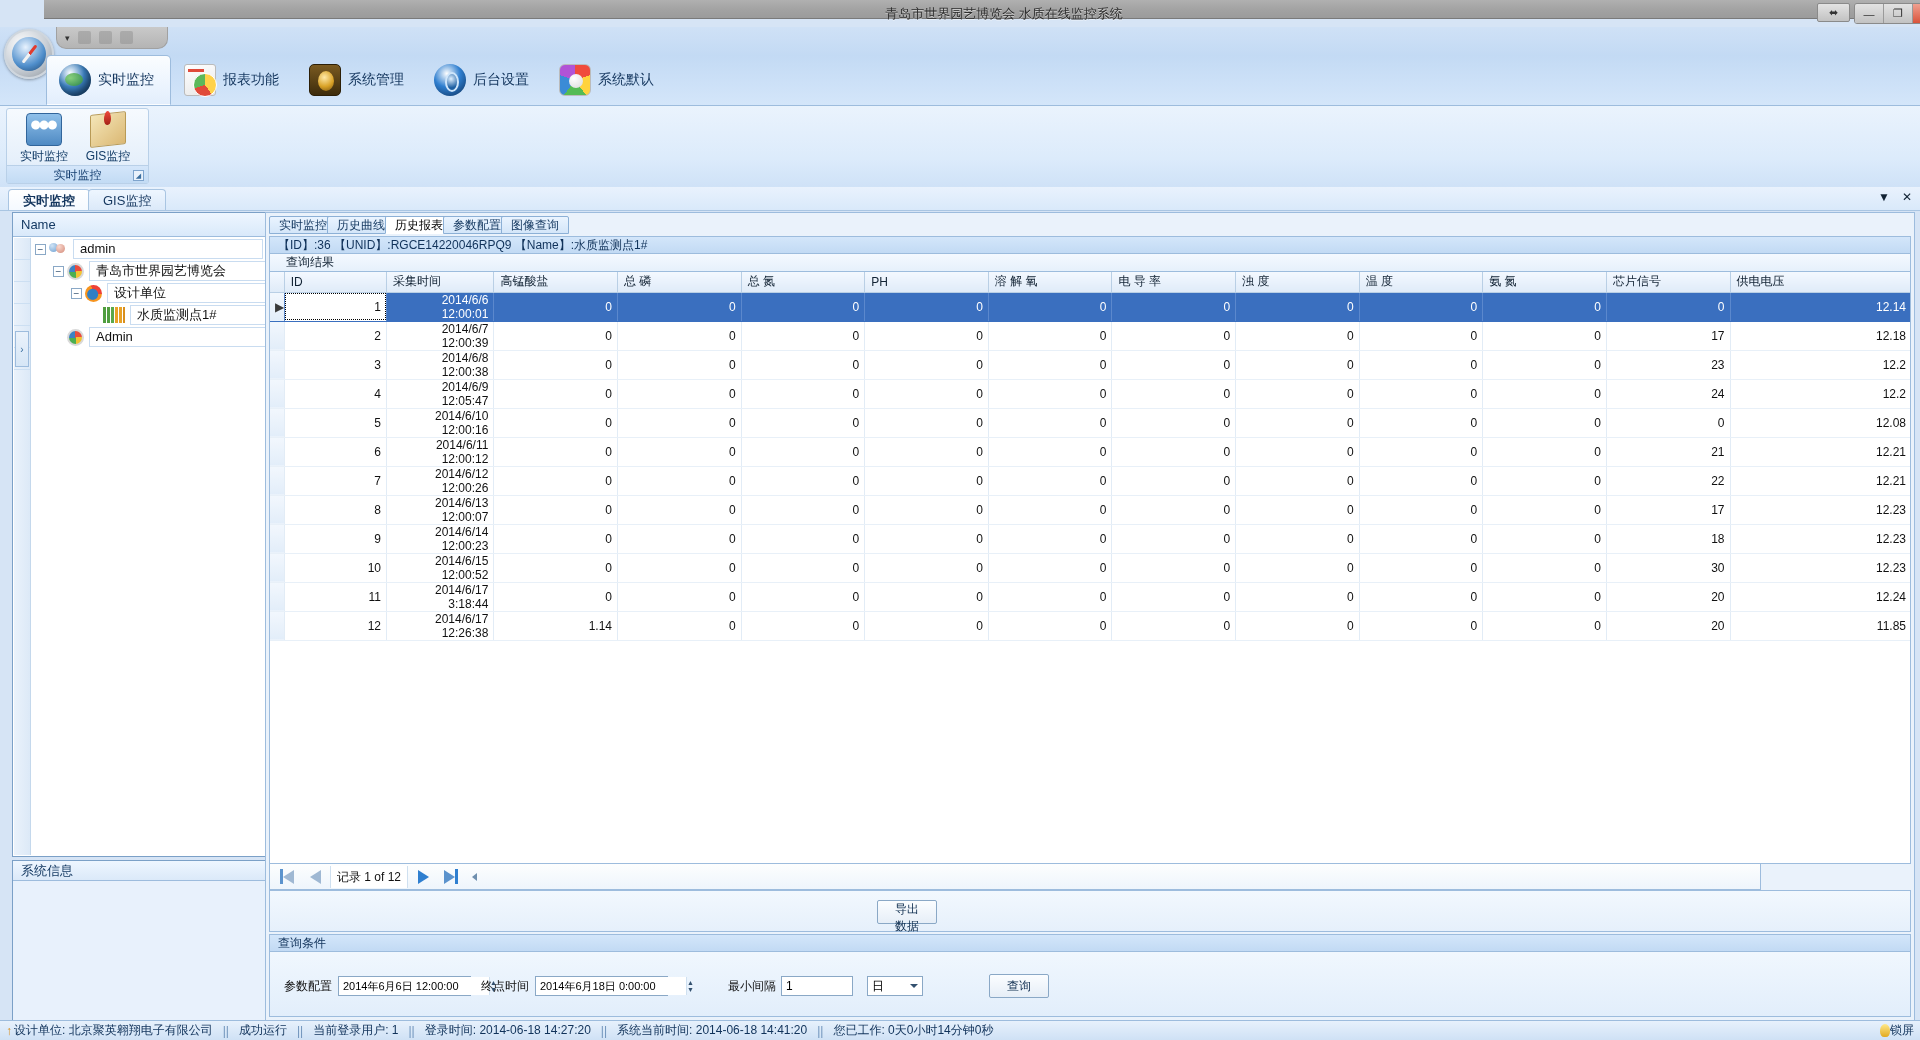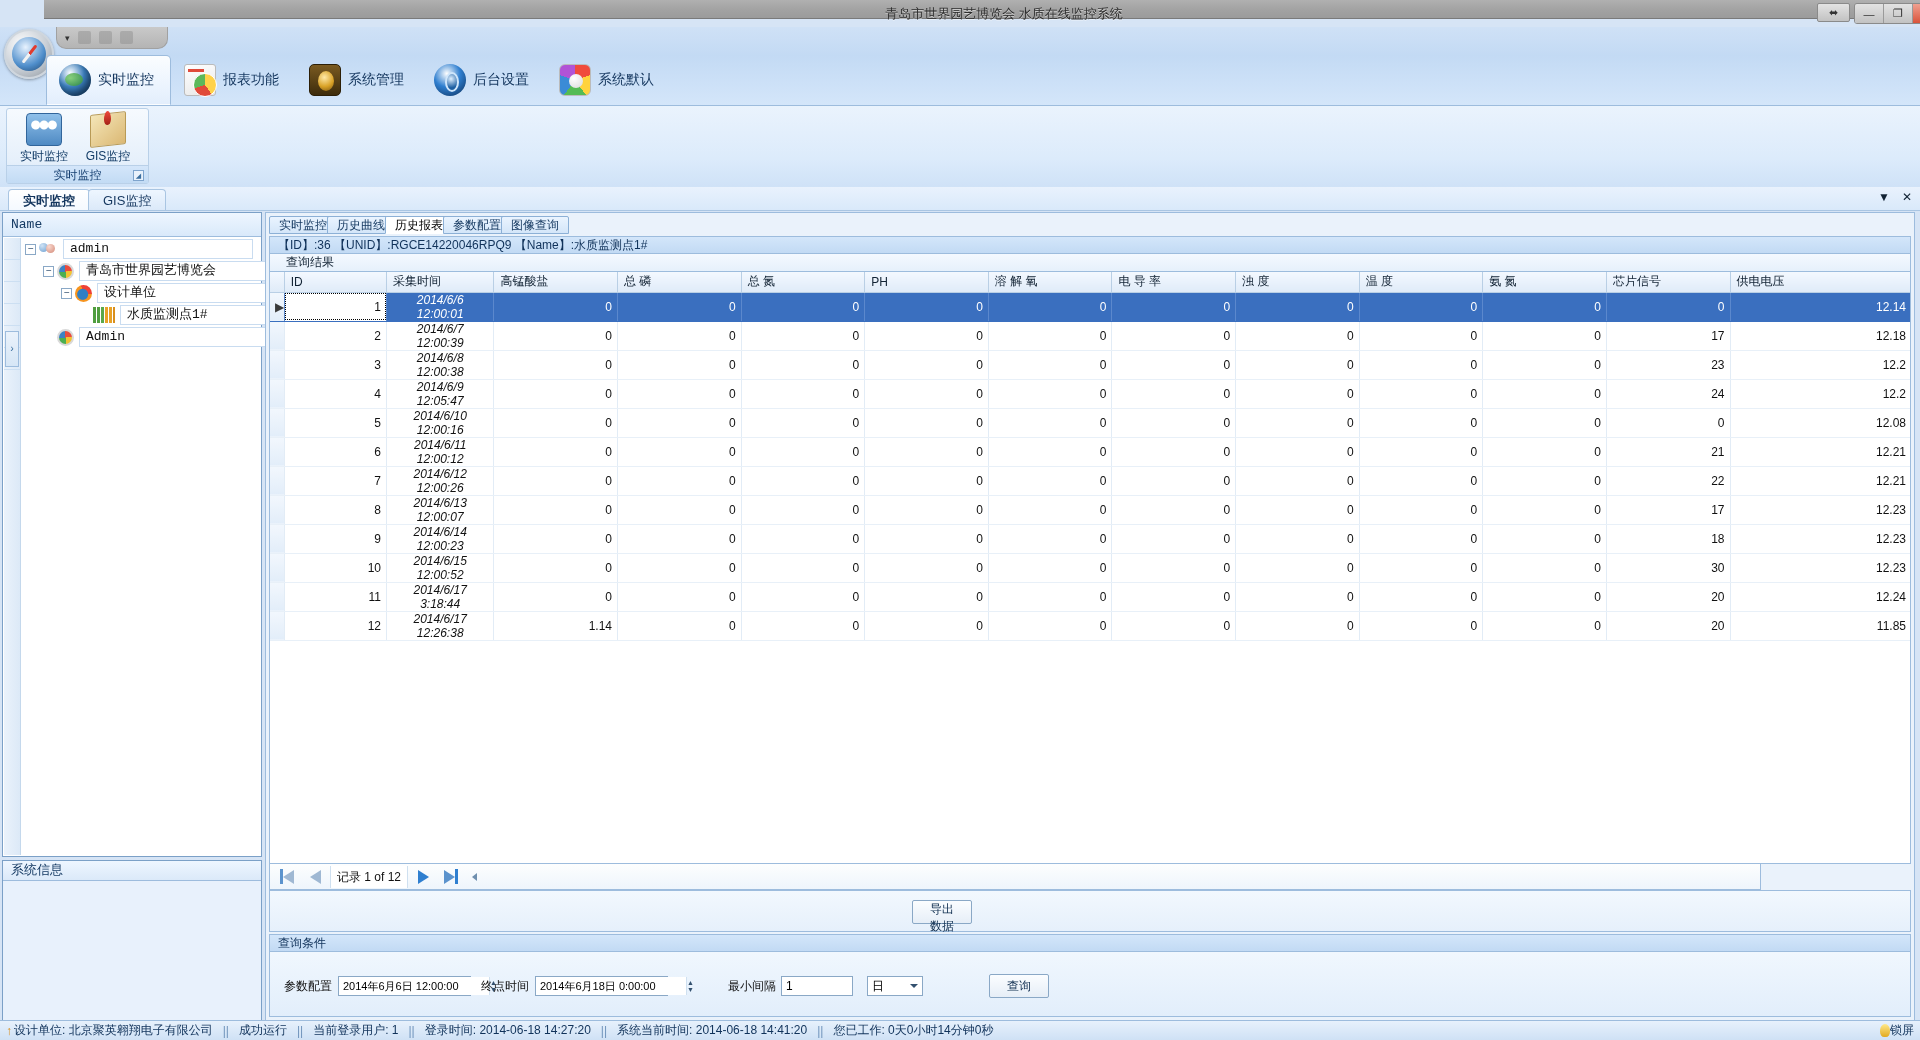--- a/index.html
+++ b/index.html
@@ -146,21 +146,21 @@
     line-height: 21px; font-size: 13px; color: #14365e;
     border: 1px solid #a9c5e2; border-bottom: none;
     border-radius: 4px 4px 0 0;
     background: linear-gradient(180deg,#eef6ff,#dbe9f9);
   }
   .dtab.active { font-weight: bold; background: linear-gradient(180deg,#ffffff,#f4f9ff); }
   .doctabs-right { position: absolute; right: 8px; top: 3px; display: flex; gap: 12px; font-size: 12px; color: #123; }
 
   
   .leftpanel {
-    position: absolute; left: 2px; top: 212px; width: 260px; height: 810px; font-family: Liberation Mono, monospace;
+    position: absolute; left: 12px; top: 212px; width: 260px; height: 810px;
   }
   .tree-box {
     position: absolute; left: 0; top: 0; width: 260px; height: 645px;
     background: #fff; border: 1px solid #7ba0c7;
   }
   .tree-head {
     height: 24px; background: linear-gradient(180deg,#eef6ff,#d9e9fa);
     border-bottom: 1px solid #9dbcdd; font-size: 13px; color: #153a63;
     line-height: 24px; padding-left: 8px;
   }
@@ -241,21 +241,21 @@
     font-weight: normal; font-size: 12px; color: #123; text-align: left; padding-left: 6px;
   }
   table.dg td {
     height: 17.5px; border-right: 1px solid #e2ecf6; border-bottom: 1px solid #e8f0f8;
     font-size: 12px; color: #111; padding: 0 5px;
   }
   td.c-sel { width: 14px; padding: 0; background: linear-gradient(180deg,#f2f7fd,#e2edf9);
     border-right: 1px solid #b9cfe5; text-align: center; color: #5a81ab; font-size: 10px; }
   th.c-sel { width: 14px; background: linear-gradient(180deg,#f3f8ff,#dfebf8); }
   td.num { text-align: right; }
-  td.txt { text-align: center; font-style: italic; }
+  td.txt { text-align: right; }
   tr.sel td { background: #3a6fbf; color: #fff; border-right-color: #5b88cd; border-bottom-color: #3a6fbf; }
   tr.sel td.c-sel { background: linear-gradient(180deg,#f2f7fd,#e2edf9); color: #3a3a3a; }
   tr.sel td.cell-focus { outline: 1px dotted #000; outline-offset: -2px; background: #fff; color: #111; }
 
   
   .pager { position: absolute; left: 3px; top: 651px; width: 1492px; height: 26px;
     background: linear-gradient(180deg,#fdfefe,#eef5fc); border: 1px solid #9dbcdd; border-top: none;
     display: flex; align-items: center; gap: 2px; padding-left: 4px; }
   .pg-btn { width: 26px; height: 22px; display: flex; align-items: center; justify-content: center; }
   .pg-label { font-size: 12px; color: #111; padding: 0 6px; height: 22px; line-height: 22px;
@@ -265,21 +265,21 @@
   .bar-l { width: 3px; height: 15px; background: #5b93cd; }
   .bar-r { width: 3px; height: 15px; background: #2f7fd0; }
   .tri-small { width: 0; height: 0; border-right: 5px solid #6f8fae; border-top: 4px solid transparent; border-bottom: 4px solid transparent; margin-left: 6px; }
 
   .export-strip { position: absolute; left: 3px; top: 677px; width: 1642px; height: 42px;
     background: linear-gradient(180deg,#f2f8fe,#e6f0fb); border: 1px solid #9dbcdd; }
   .btn {
     border: 1px solid #8aa8c6; background: linear-gradient(180deg,#fbfdff,#e6eef7);
     font-size: 12px; color: #0e2d4f; height: 22px; padding: 0 12px; border-radius: 2px;
   }
-  .export-btn { position: absolute; left: 607px; top: 9px; width: 60px; height: 24px; margin-left: 35px; }
+  .export-btn { position: absolute; left: 607px; top: 9px; width: 60px; height: 24px; }
 
   .cond-head { position: absolute; left: 3px; top: 721px; width: 1642px; height: 18px;
     background: linear-gradient(180deg,#d3e6fa,#c2daf4); border: 1px solid #9dbcdd;
     font-size: 12px; color: #10325a; line-height: 17px; padding-left: 8px; }
   .cond-body { position: absolute; left: 3px; top: 739px; width: 1642px; height: 65px;
     background: linear-gradient(180deg,#f0f7fe,#e2eefb); border: 1px solid #9dbcdd; border-top: none; }
   .cond-row { position: absolute; left: 0; top: 22px; width: 100%; display: flex; align-items: center; }
   .lbl { font-size: 12px; color: #111; }
   .spin { display: inline-flex; align-items: center; height: 20px; border: 1px solid #8aa8c6; background: #fff; }
   .spin input { border: none; outline: none; font-size: 11px; height: 18px; padding: 0 4px; font-family: inherit; }

